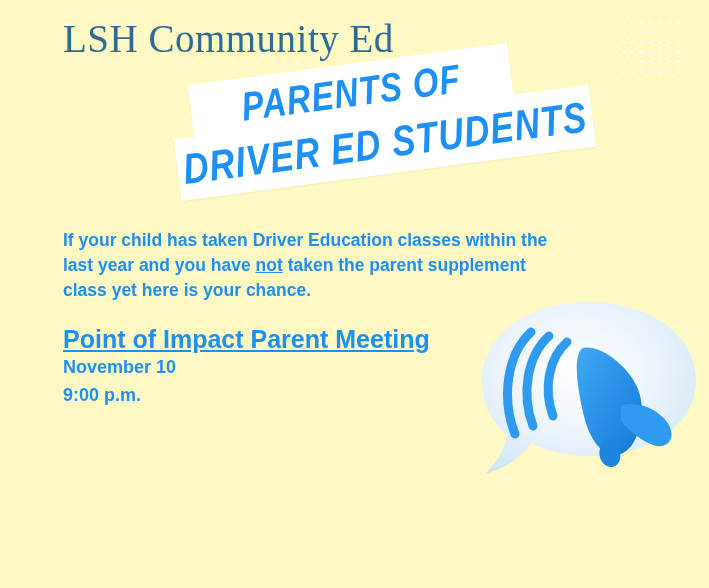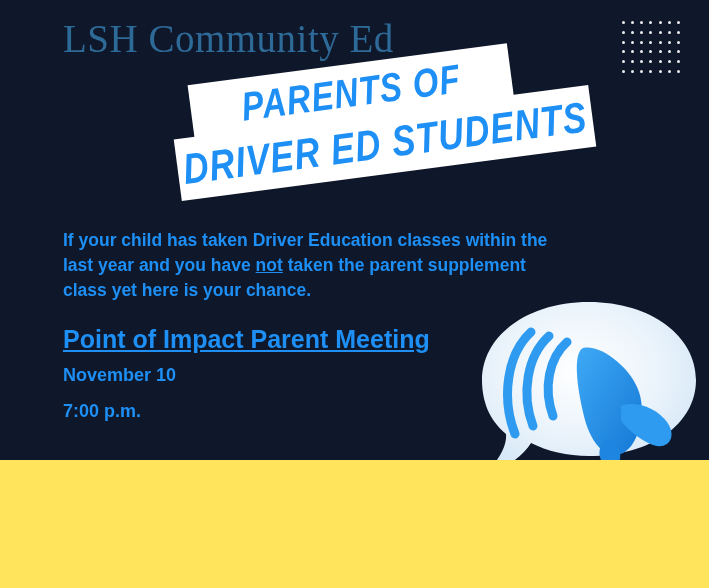--- a/index.html
+++ b/index.html
@@ -10,22 +10,22 @@
     width: 709px;
     height: 588px;
     background: #FFE45C;
     font-family: "Liberation Sans", sans-serif;
     overflow: hidden;
     position: relative;
   }
   .page {
     position: relative;
     width: 709px;
-    height: 460px;
-    background: #0f172a;
+    height: 588px;
+    background: #fef9c3;
     overflow: hidden;
   }
 
   
   .site-title {
     position: absolute;
     left: 63px;
     top: 16px;
     font-family: "Liberation Serif", serif;
     font-size: 39px;
@@ -132,21 +132,20 @@
     font-size: 25px;
     font-weight: bold;
     text-decoration: underline;
     line-height: 28px;
   }
   .meeting-line {
     color: #1D8FF5;
     font-size: 18px;
     font-weight: bold;
     line-height: 28px;
-    margin-top: 8px;
   }
   .closing {
     color: #1D8FF5;
     font-size: 17.5px;
     font-weight: bold;
     line-height: 25px;
   }
 </style>
 </head>
 <body>
@@ -239,19 +238,19 @@
 
   <div class="body-copy">
     <p class="para">
       <span>If your child has taken Driver Education classes within the last year and you have </span><u>not</u><span> taken the parent supplement class yet here is your chance.</span>
     </p>
 
     <div class="gap-sm"></div>
 
     <div class="meeting-title">Point of Impact Parent Meeting</div>
     <div class="meeting-line">November 10</div>
-    <div class="meeting-line">7:00 p.m.</div>
+    <div class="meeting-line">9:00 p.m.</div>
 
     <div class="gap-md"></div>
 
   </div>
 
 </div>
 
 </body></html>

